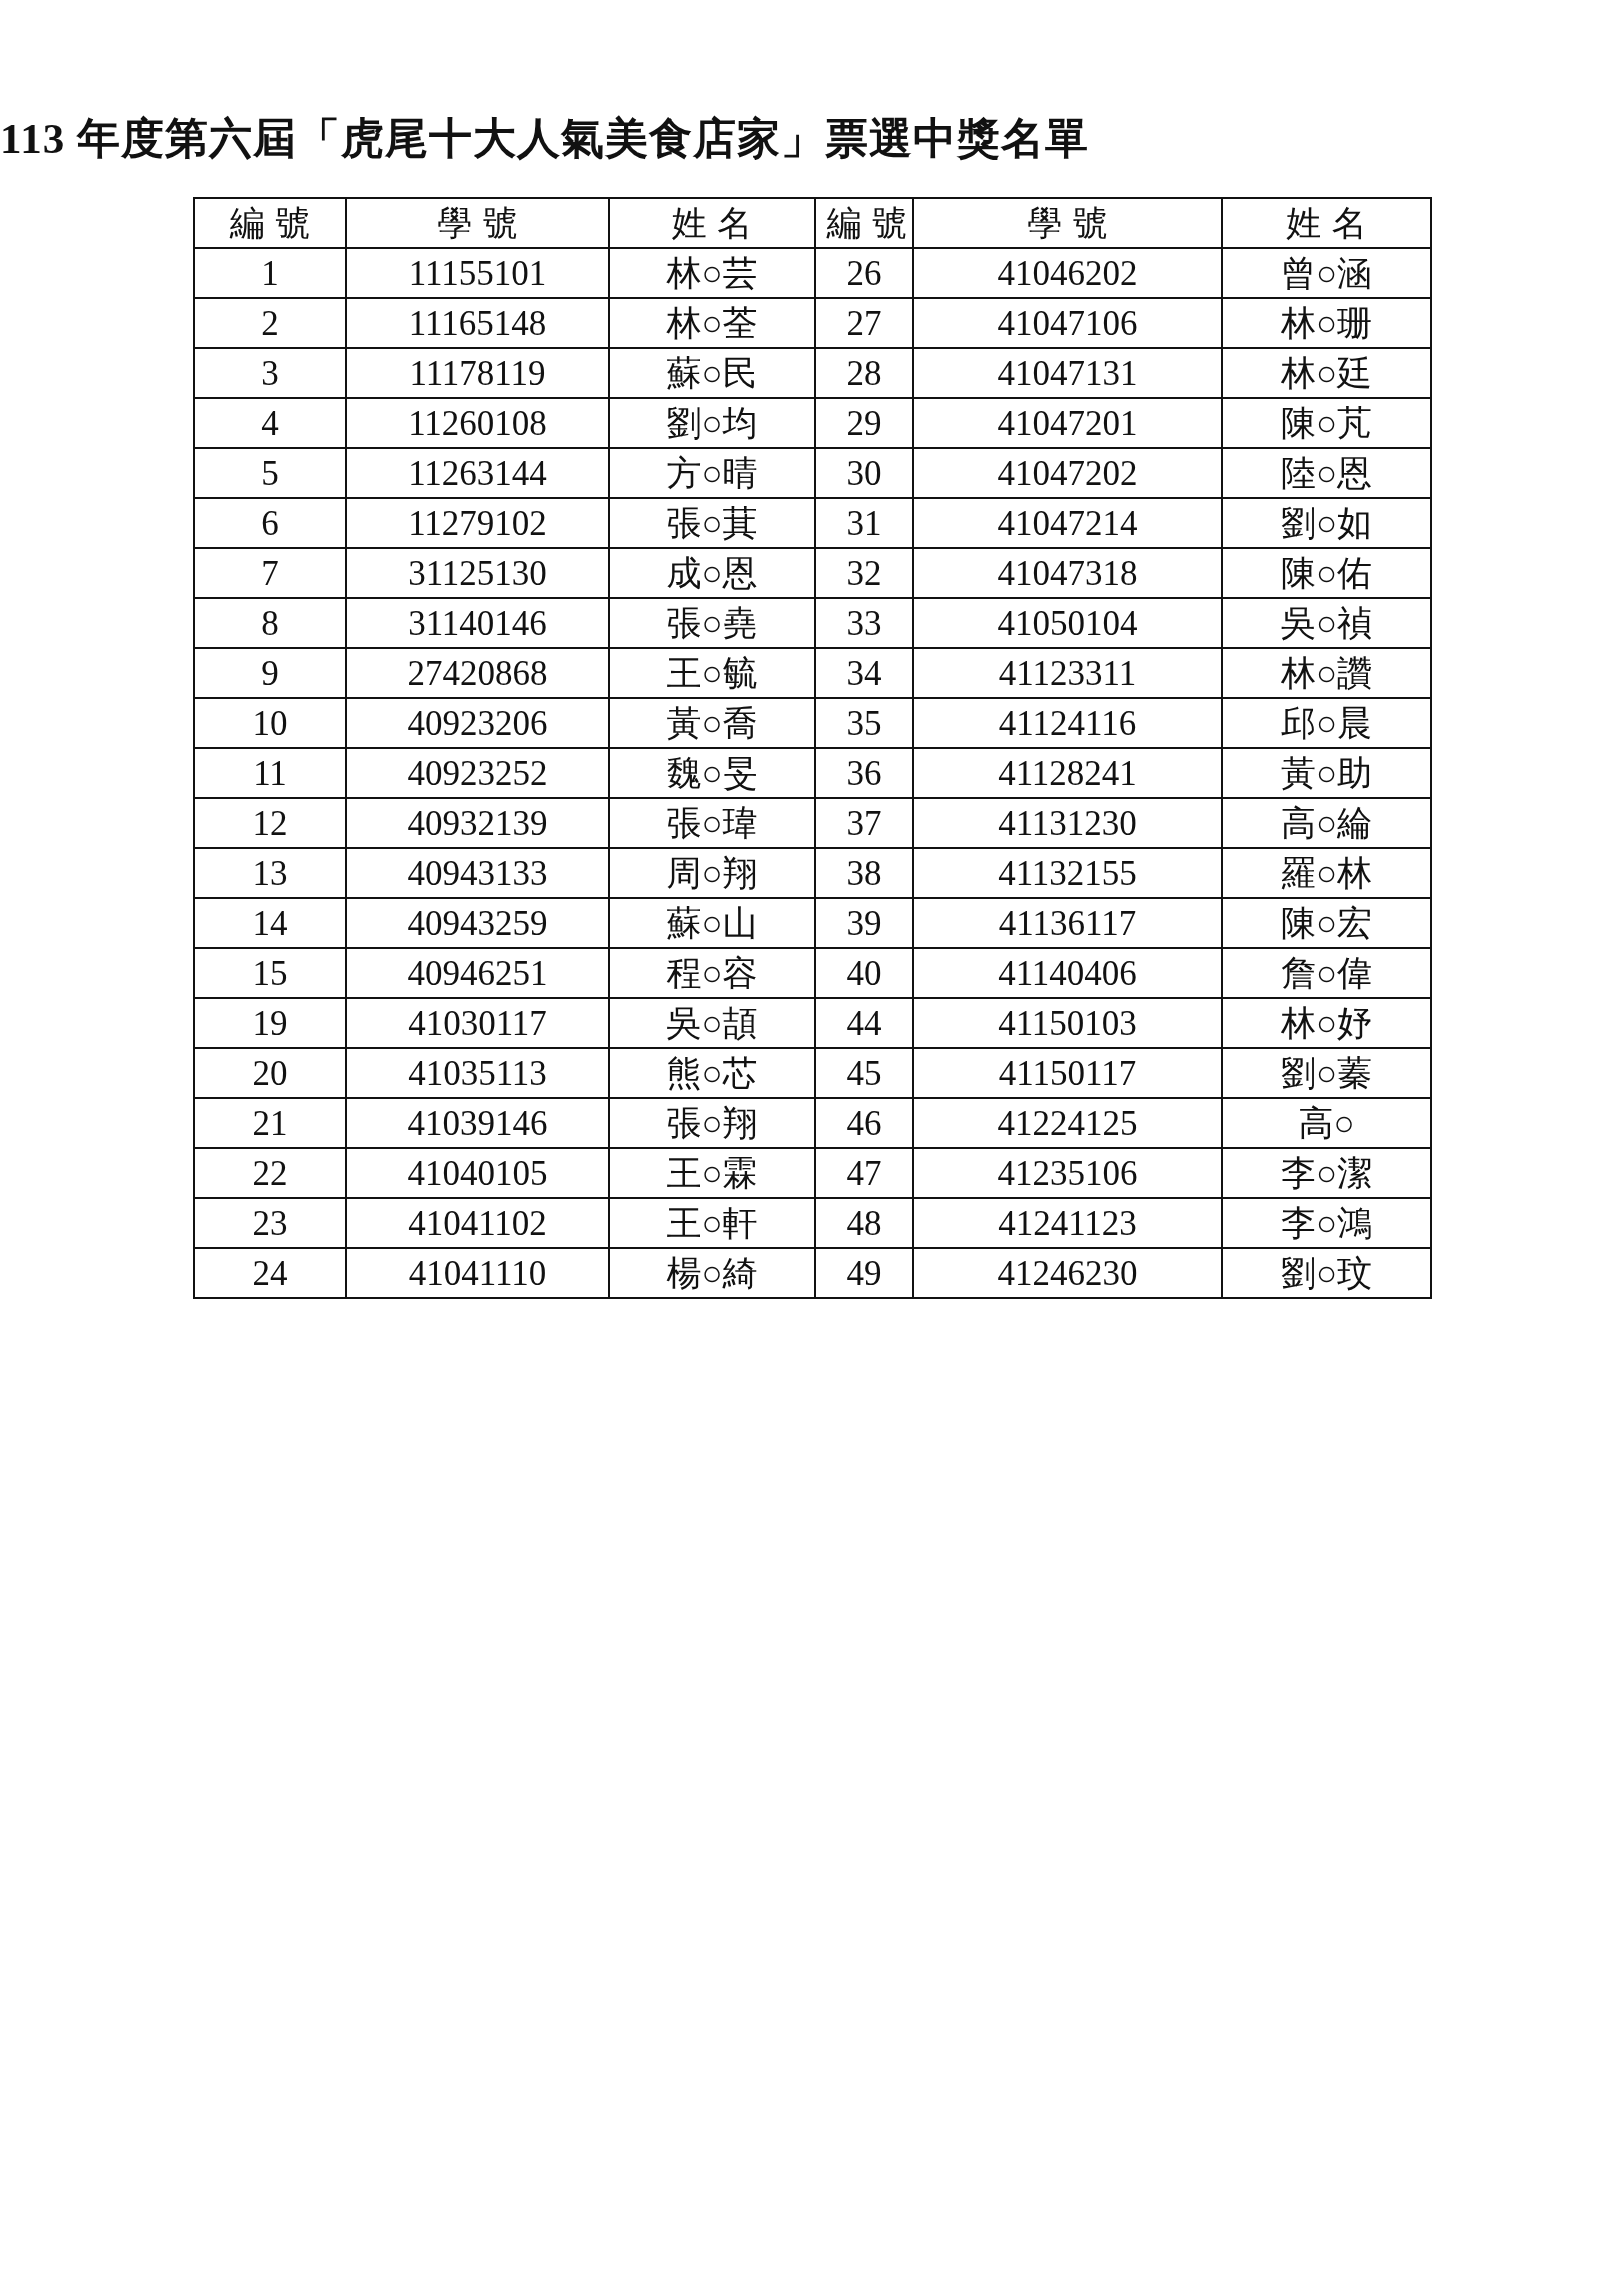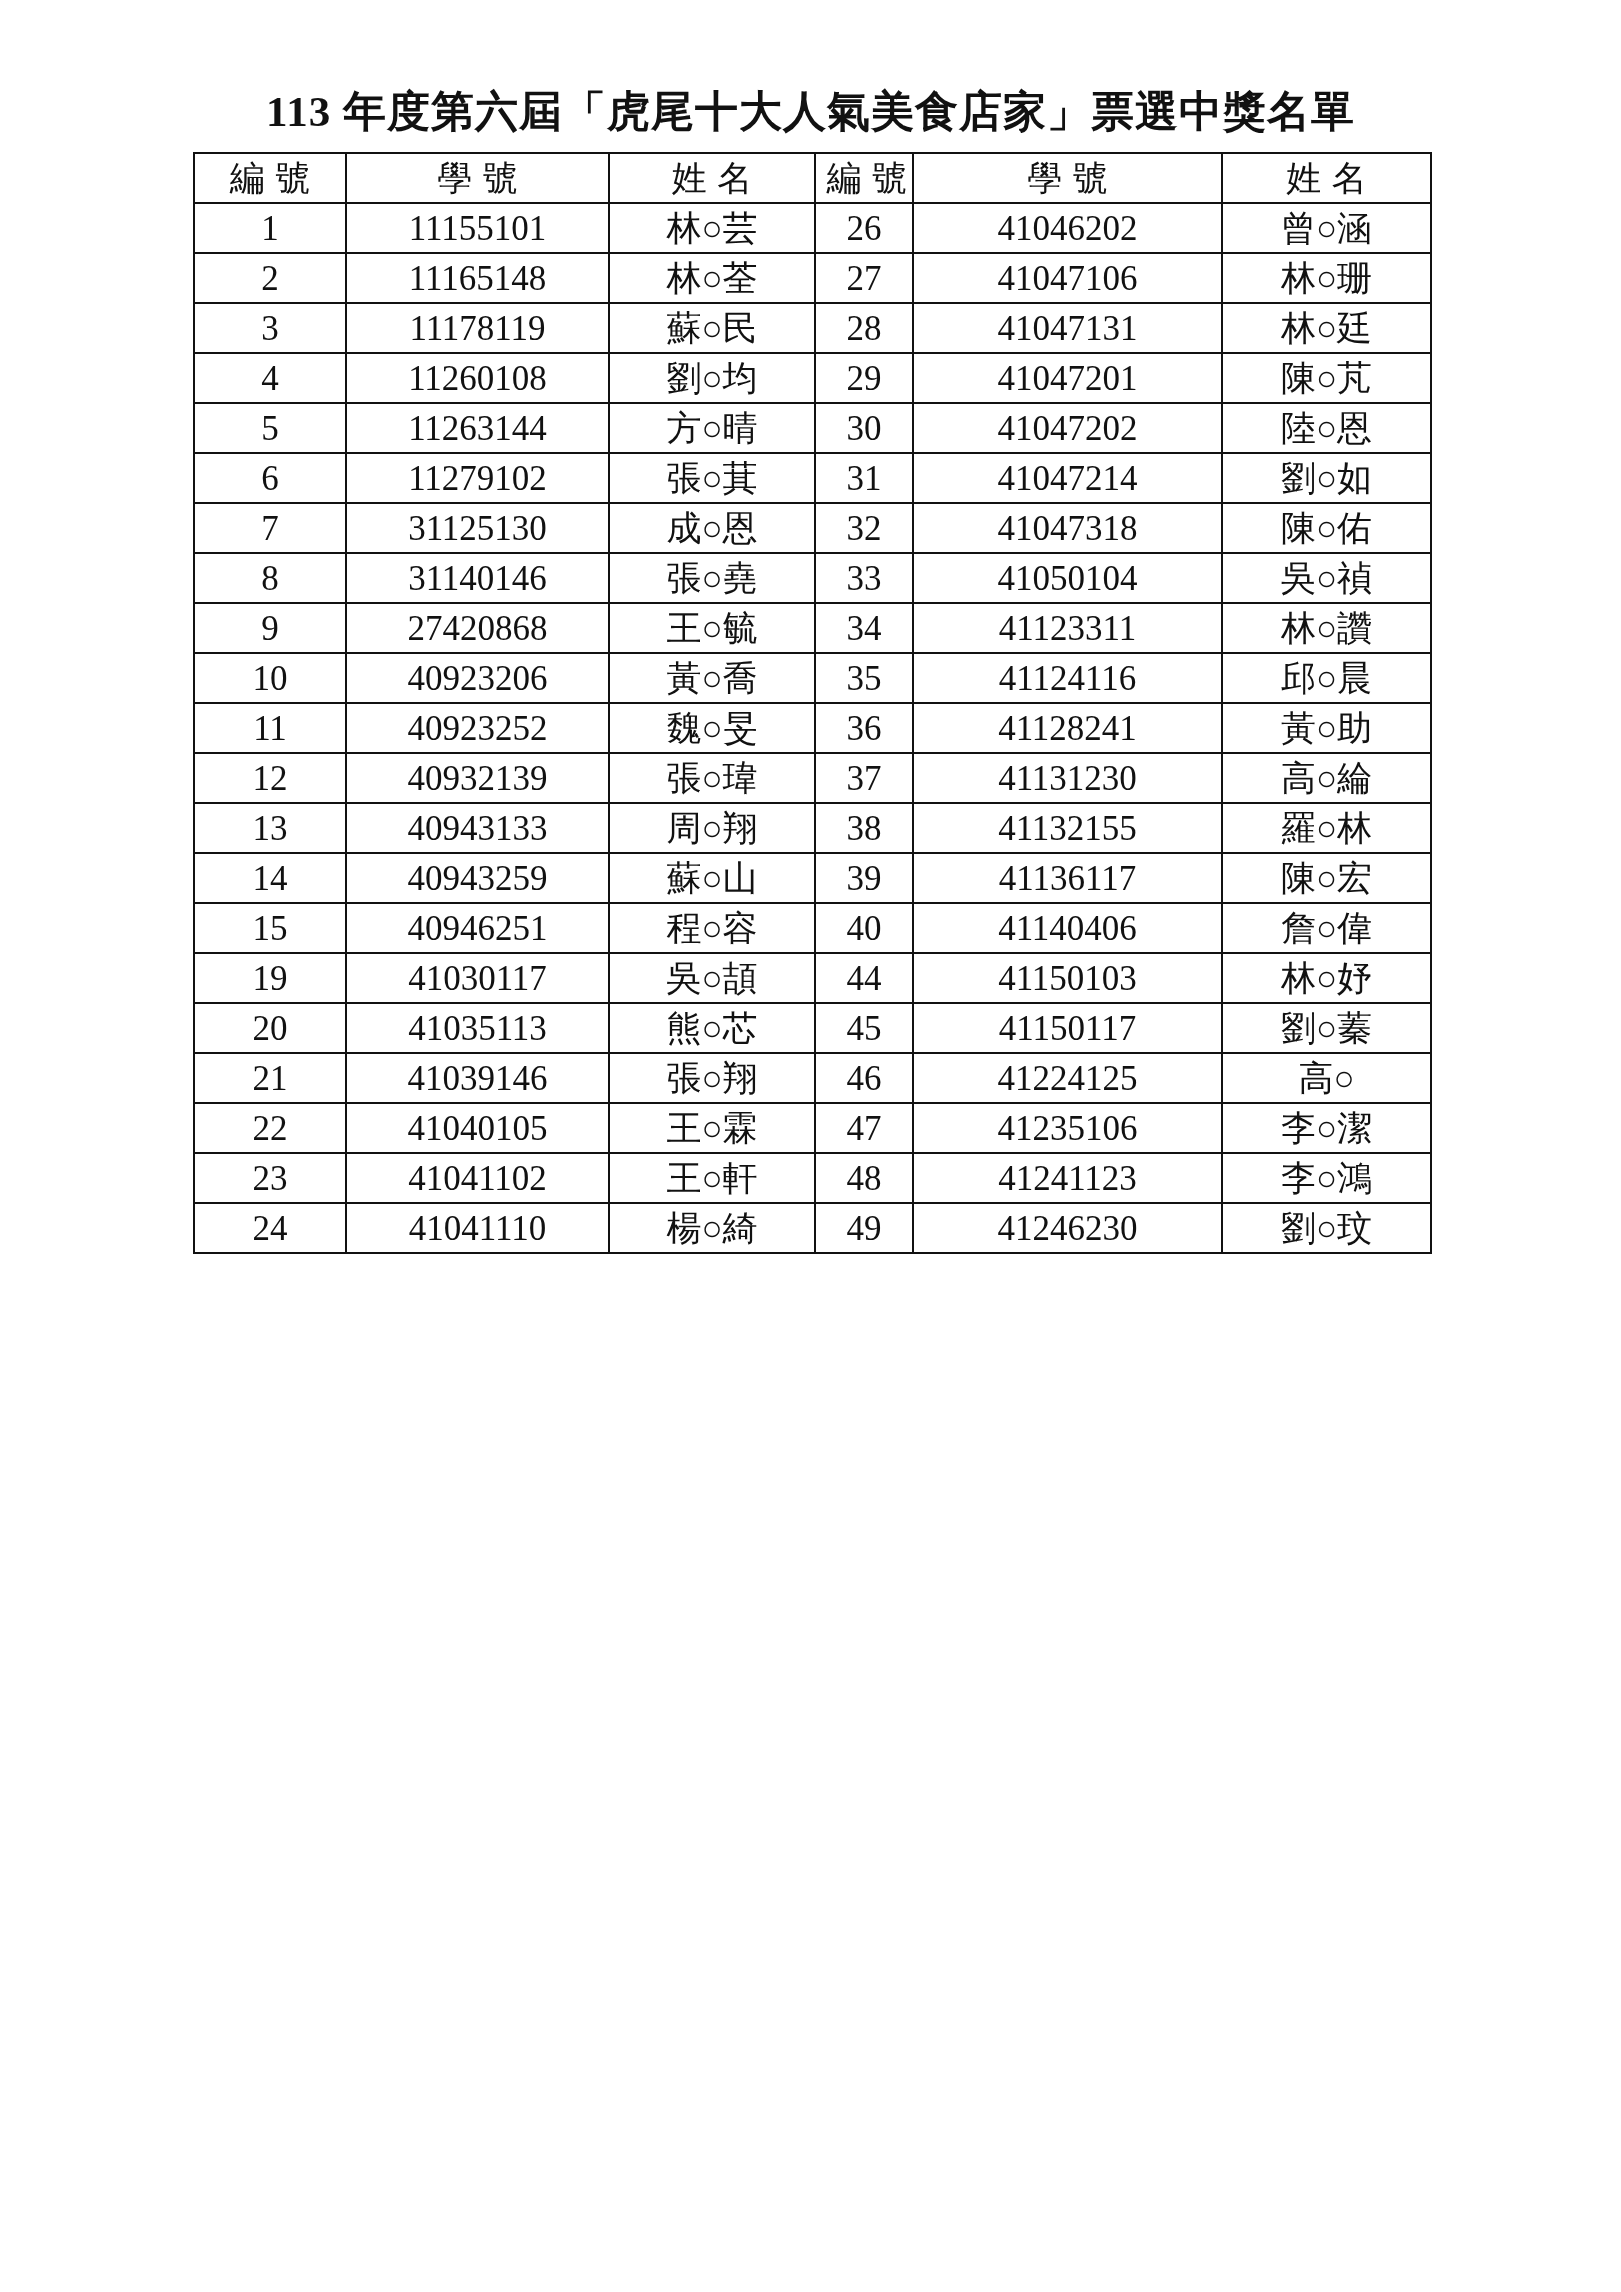--- a/index.html
+++ b/index.html
@@ -14,33 +14,32 @@
     font-family: "Liberation Serif", "DejaVu Serif", serif;
     position: relative;
   }
   .doc-page {
     width: 1621px;
     height: 2293px;
     background: #ffffff;
   }
   .doc-title {
     margin: 0;
-    padding-top: 88px;
-    text-align: center;
+    padding-top: 115px;
     font-size: 43px;
     line-height: 1.1;
     font-weight: 700;
     letter-spacing: 1px;
     color: #111111;
     white-space: nowrap;
   }
   table.winners {
     border-collapse: collapse;
     table-layout: fixed;
-    margin: 17px 0 0 193px;
+    margin: 35px 0 0 193px;
     width: 1236px;
     border: 2.9px solid #111111;
   }
   table.winners th,
   table.winners td {
     border: 2px solid #111111;
     text-align: center;
     vertical-align: middle;
     height: 48px;
     padding: 0;

